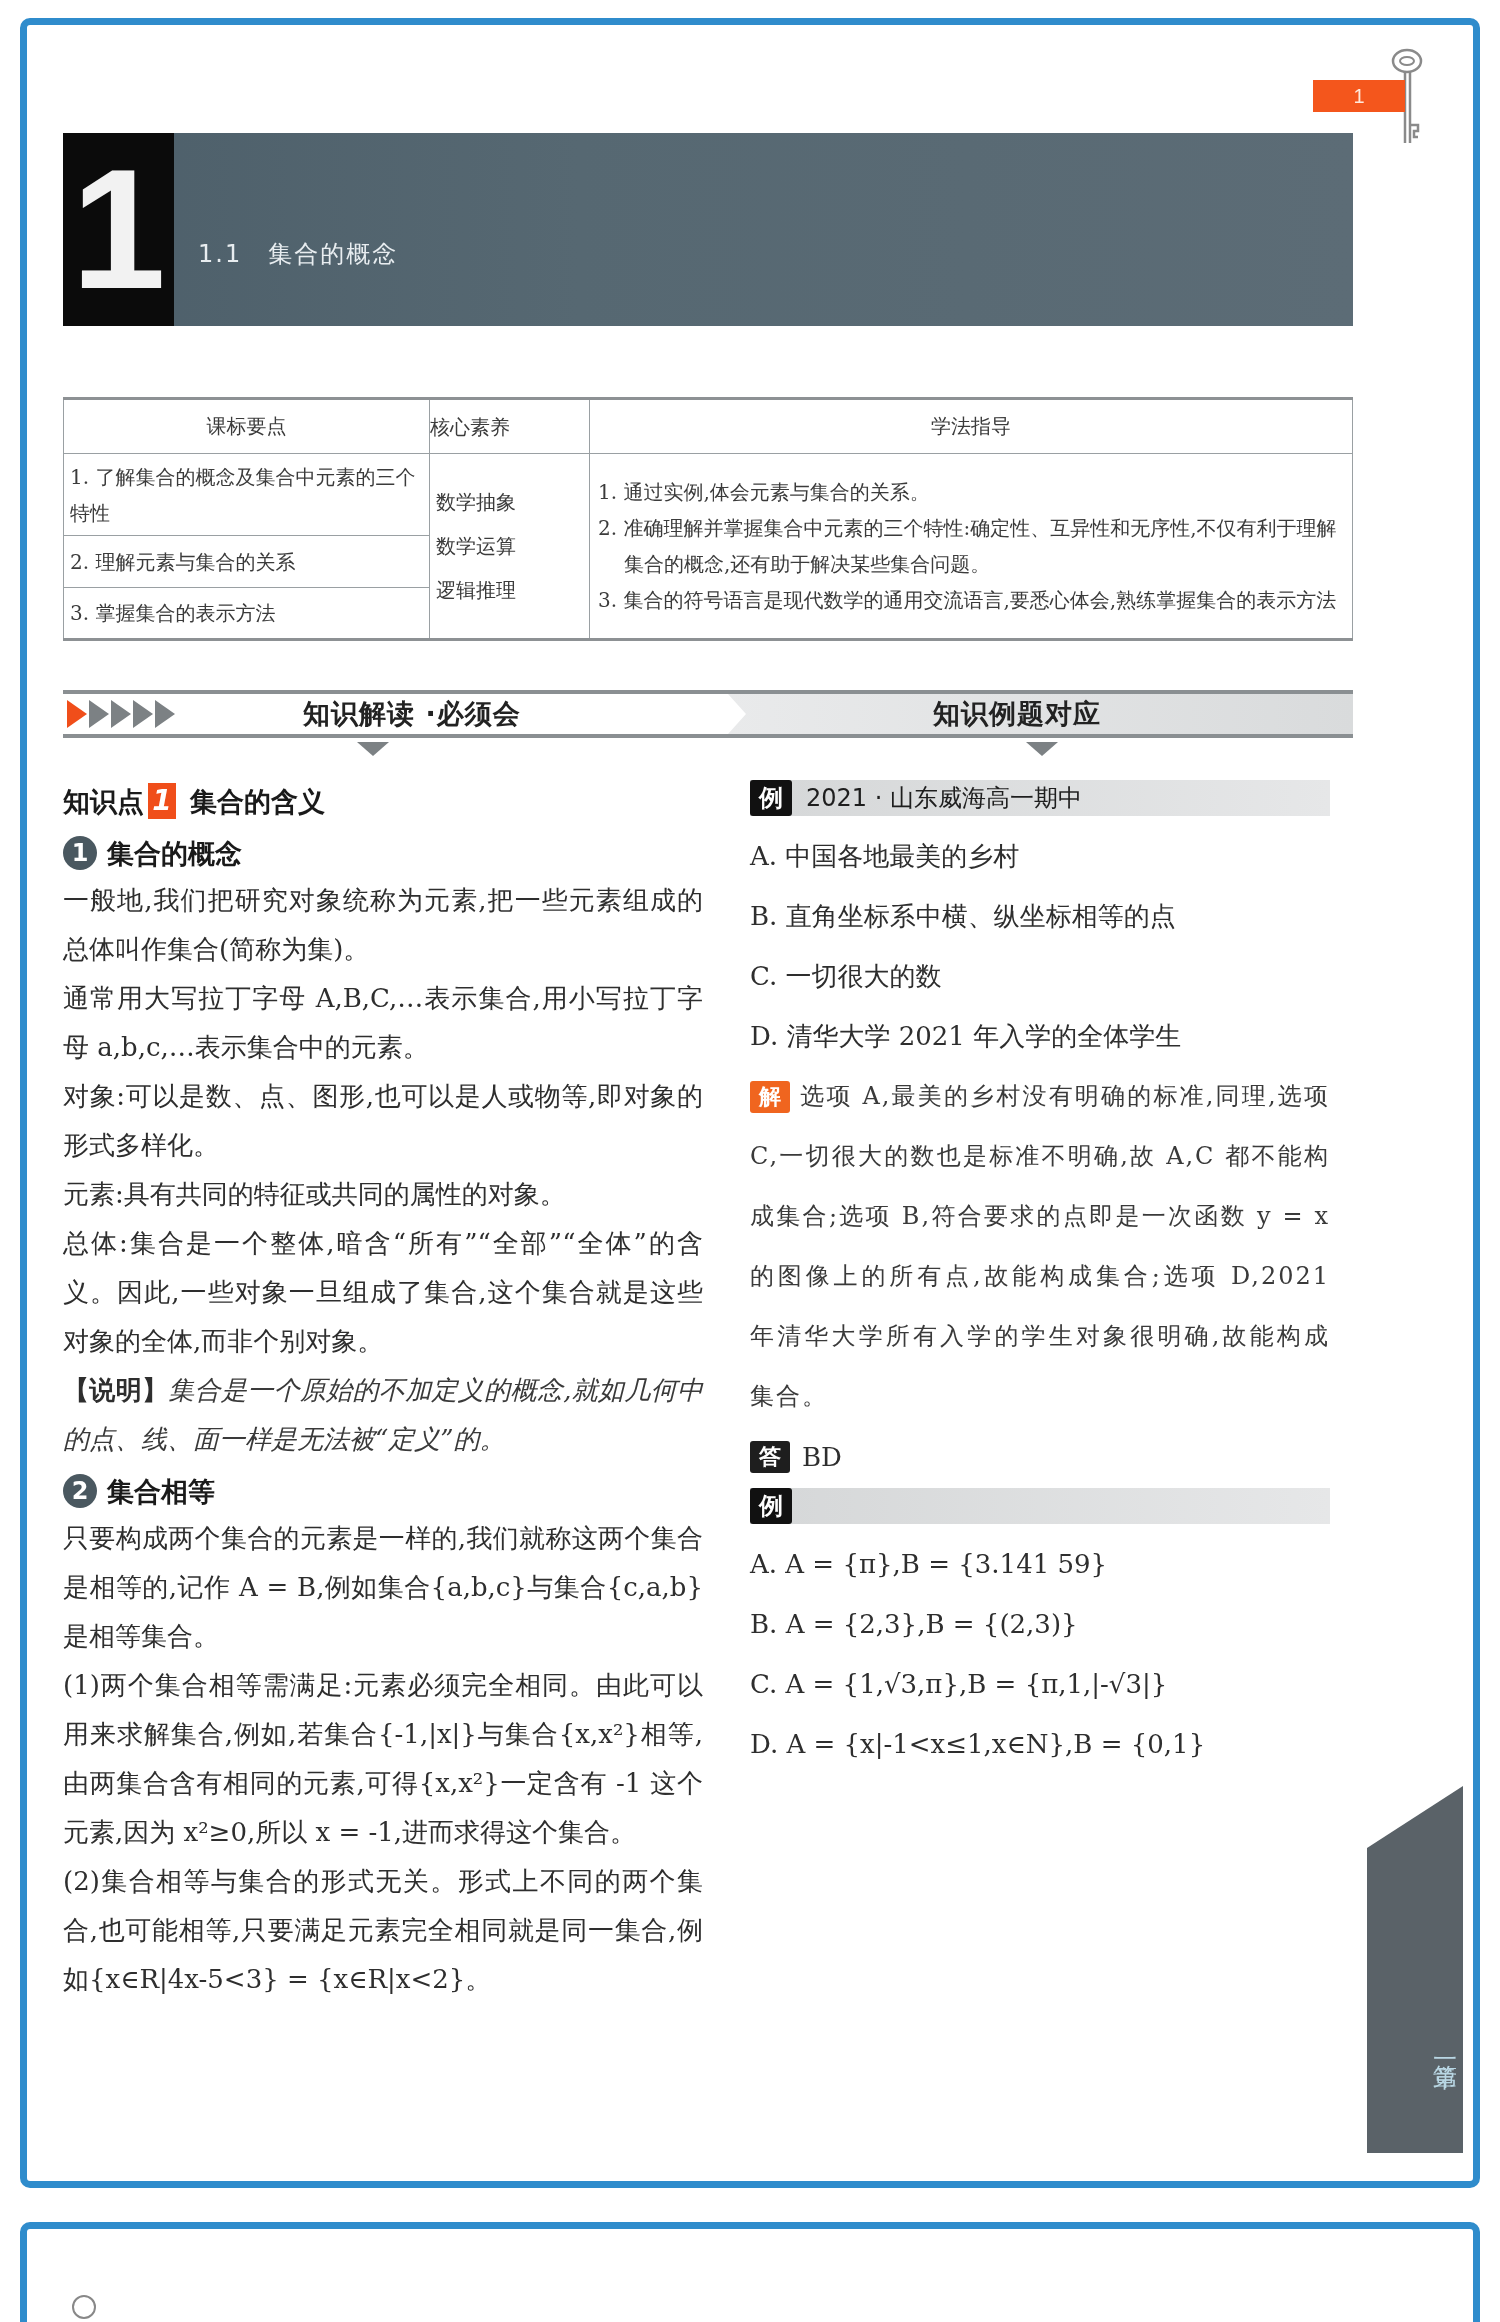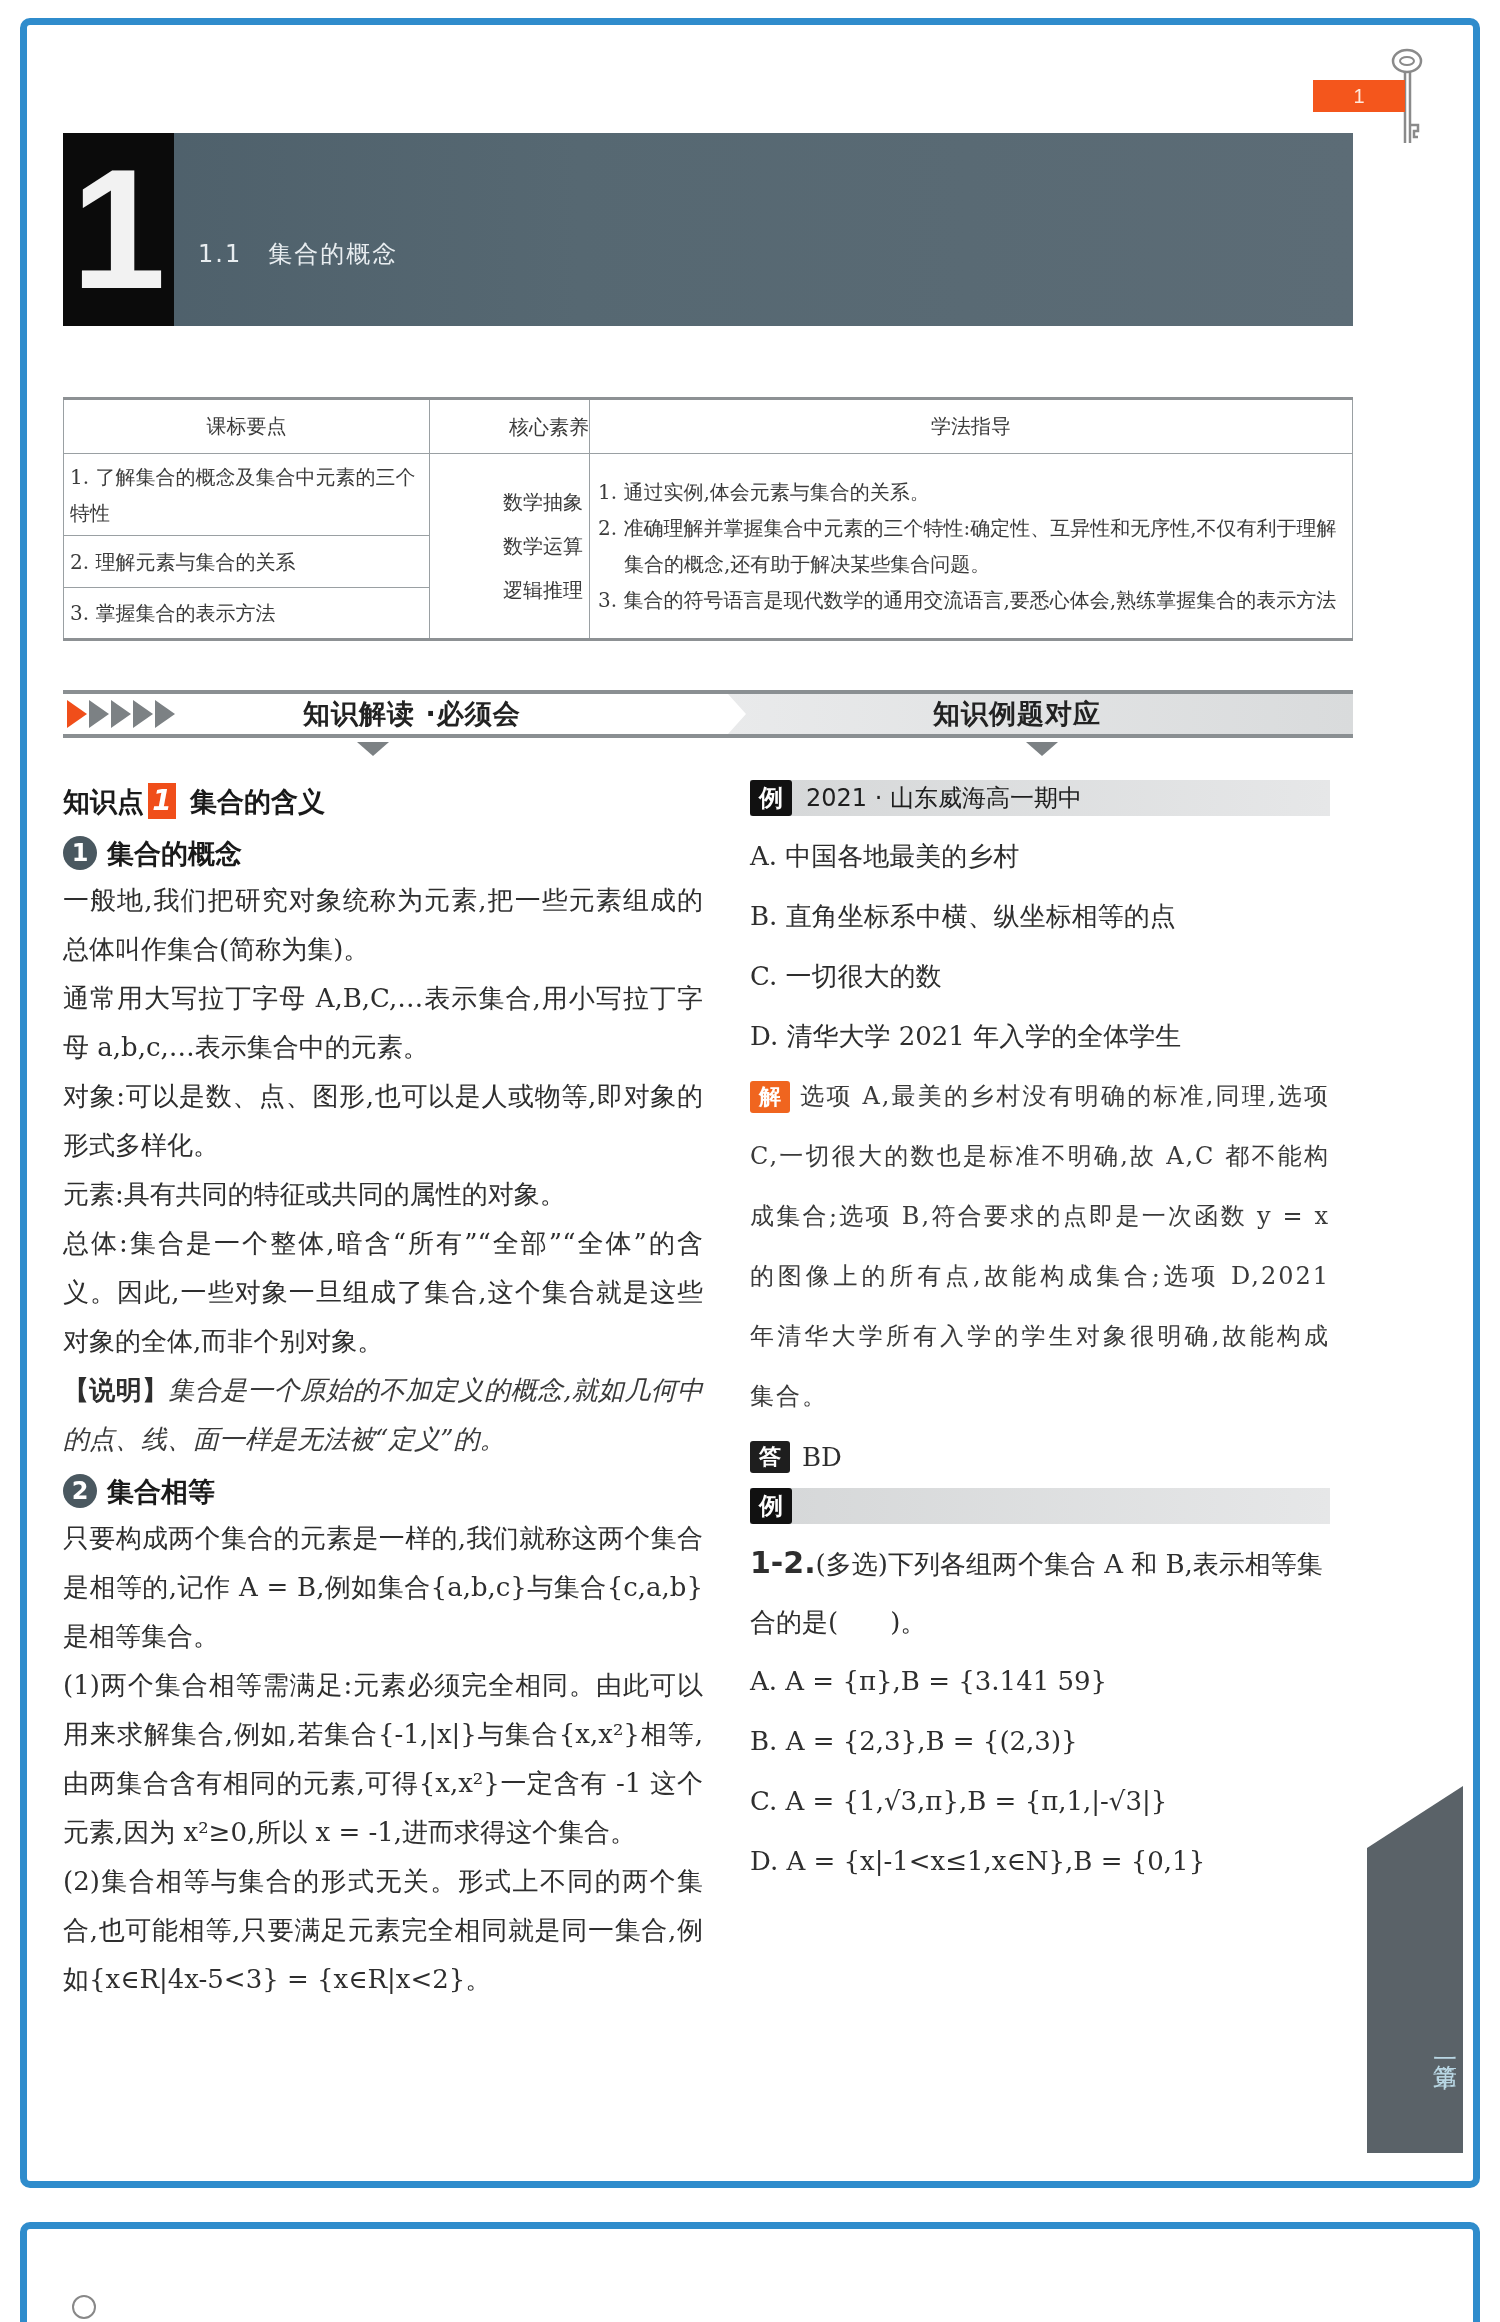--- a/index.html
+++ b/index.html
@@ -20,21 +20,21 @@
   .banner .big-num { position: absolute; left: 0; top: 0; width: 111px; height: 193px; color: #f2f2f2; font-family: "Liberation Sans", sans-serif; font-weight: bold; font-size: 170px; line-height: 193px; text-align: center; }
   .banner .chapter-title { position: absolute; left: 135px; top: 33px; color: #e8edf0; font-size: 36px; letter-spacing: 3px; }
   .banner .section-title { position: absolute; left: 135px; top: 105px; color: #e8edf0; font-size: 24px; letter-spacing: 2px; }
 
   
   .obj-table { position: absolute; left: 63px; top: 397px; width: 1290px; height: 190px; border-top: 3px solid #8d9194; border-bottom: 3px solid #8d9194; border-collapse: collapse; font-family: "DejaVu Serif", "Liberation Serif", serif; color: #3b3b3b; }
   .obj-table td, .obj-table th { border: 1.5px solid #9aa0a3; vertical-align: middle; font-weight: normal; }
   .obj-table th { height: 55px; font-size: 20px; text-align: center; }
   .obj-table td { font-size: 20px; line-height: 36px; padding: 0 6px; }
   .obj-table .c1 { width: 366px; }
-  .obj-table .c2 { width: 160px; text-align: right; line-height: 44px; }
+  .obj-table .c2 { width: 160px; text-align: left; line-height: 44px; }
   .obj-table .guide p { padding-left: 28px; text-indent: -26px; }
 
   
   .secbar { position: absolute; left: 63px; top: 690px; width: 1290px; height: 48px; border-top: 4px solid #8a8f92; border-bottom: 4px solid #8a8f92; background: #fff; }
   .secbar .right-bg { position: absolute; left: 665px; top: 0; width: 625px; height: 40px; background: linear-gradient(90deg,#e9eaeb,#d9dbdc); clip-path: polygon(0 0,100% 0,100% 100%,0 100%,18px 50%); }
   .secbar .chev { position: absolute; top: 6px; width: 20px; height: 28px; clip-path: polygon(0 0,100% 50%,0 100%); background: #7c8184; }
   .secbar .chev.c0 { background: #f04e1a; }
   .secbar .left-label { position: absolute; left: 240px; top: 0; height: 40px; line-height: 40px; font-size: 27px; font-weight: bold; color: #222; letter-spacing: 1px; }
   .secbar .right-label { position: absolute; left: 870px; top: 0; height: 40px; line-height: 40px; font-size: 27px; font-weight: bold; color: #222; letter-spacing: 1px; }
   .tri-down { position: absolute; width: 0; height: 0; border-left: 16px solid transparent; border-right: 16px solid transparent; border-top: 14px solid #7c8184; }
@@ -170,23 +170,20 @@
     <span class="sol-tag">解</span><span>选项 A,最美的乡村没有明确的标准,同理,选项 C,一切很大的数也是标准不明确,故 A,C 都不能构成集合;选项 B,符合要求的点即是一次函数 y = x 的图像上的所有点,故能构成集合;选项 D,2021 年清华大学所有入学的学生对象很明确,故能构成集合。</span>
   </p>
   <div class="ans">
     <span class="ans-tag">答</span>
     <span>BD</span>
   </div>
 
   <div class="ex-bar">
     <span class="ex-tag">例</span>
   </div>
-  <p style="line-height:58px;">
-    <span class="q-num">1-2.</span><span>(多选)下列各组两个集合 A 和 B,表示相等集合的是(　　)。</span>
-  </p>
   <div class="opt">A. A = {π},B = {3.141 59}</div>
   <div class="opt">B. A = {2,3},B = {(2,3)}</div>
   <div class="opt">C. A = {1,√3,π},B = {π,1,|-√3|}</div>
   <div class="opt">D. A = {x|-1&lt;x≤1,x∈N},B = {0,1}</div>
 </div>
 
 <div class="side-tab">
   <div class="tab-text">第一章</div>
 </div>
 

